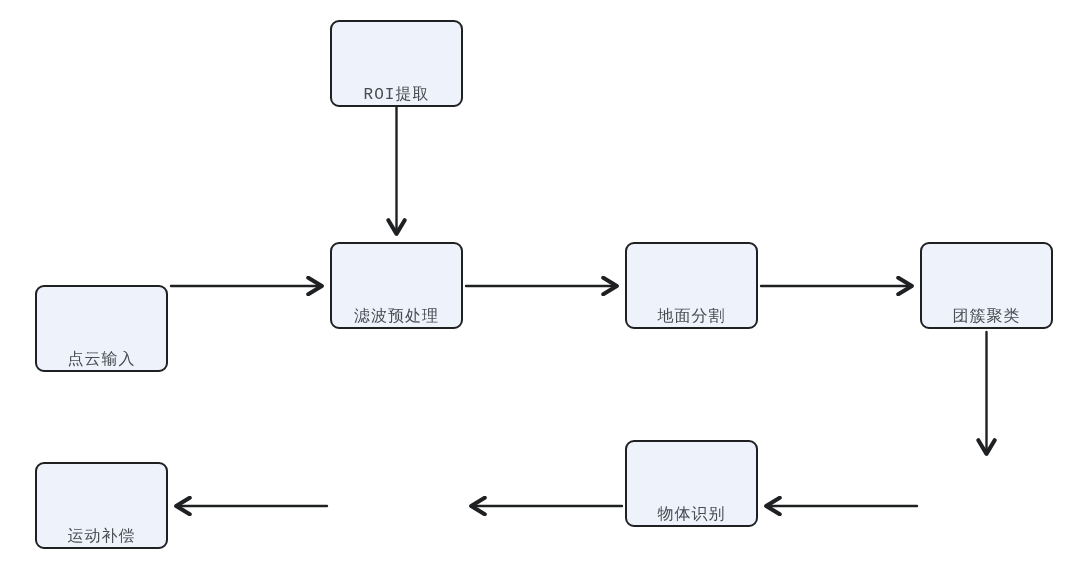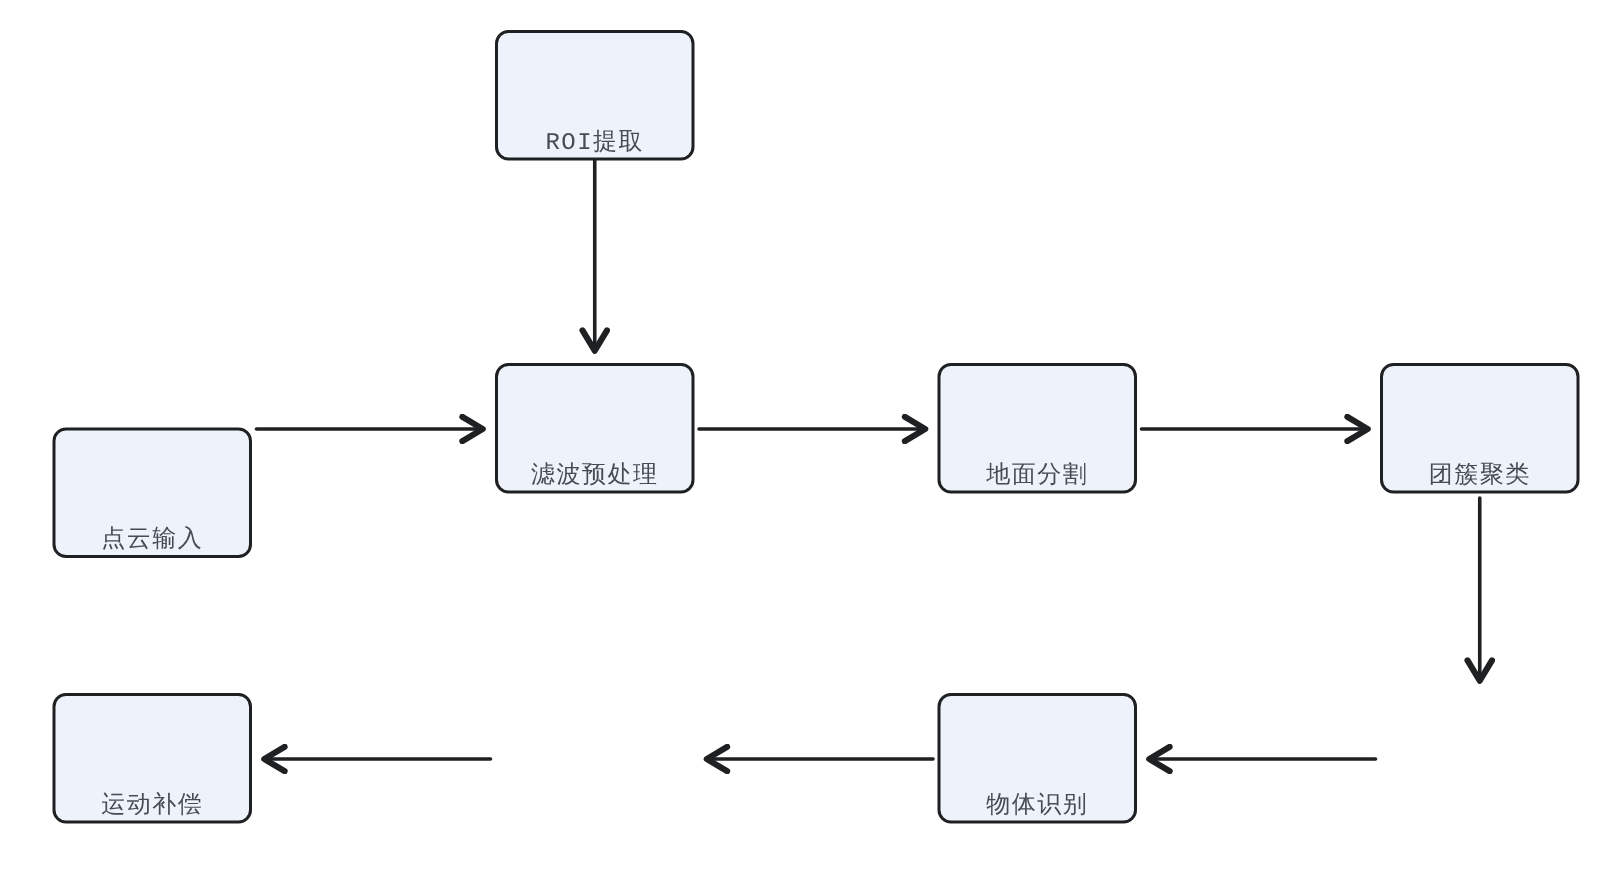--- a/index.html
+++ b/index.html
@@ -44,21 +44,21 @@
     white-space: nowrap;
   }
   
   .pos-roi       { left: 330px; top: 20px;  }
   .pos-input     { left: 35px;  top: 242px; margin-top: 43px; }
   .pos-filter    { left: 330px; top: 242px; }
   .pos-ground    { left: 625px; top: 242px; }
   .pos-cluster   { left: 920px; top: 242px; }
   .pos-motion    { left: 35px;  top: 462px; }
   .pos-track     { left: 330px; top: 462px; }
-  .pos-recognize { left: 625px; top: 462px; }
+  .pos-recognize { left: 625px; top: 440px; }
   .pos-bbox      { left: 920px; top: 462px; }
 </style>
 </head>
 <body>
 
 <div class="canvas">
 
   <svg class="edges-layer" width="1080" height="580" viewBox="0 0 1080 580" xmlns="http://www.w3.org/2000/svg">
     <defs>
       <marker id="chevron" viewBox="0 0 12 12" refX="9.5" refY="6" markerWidth="8.5" markerHeight="8.5" orient="auto-start-reverse">

